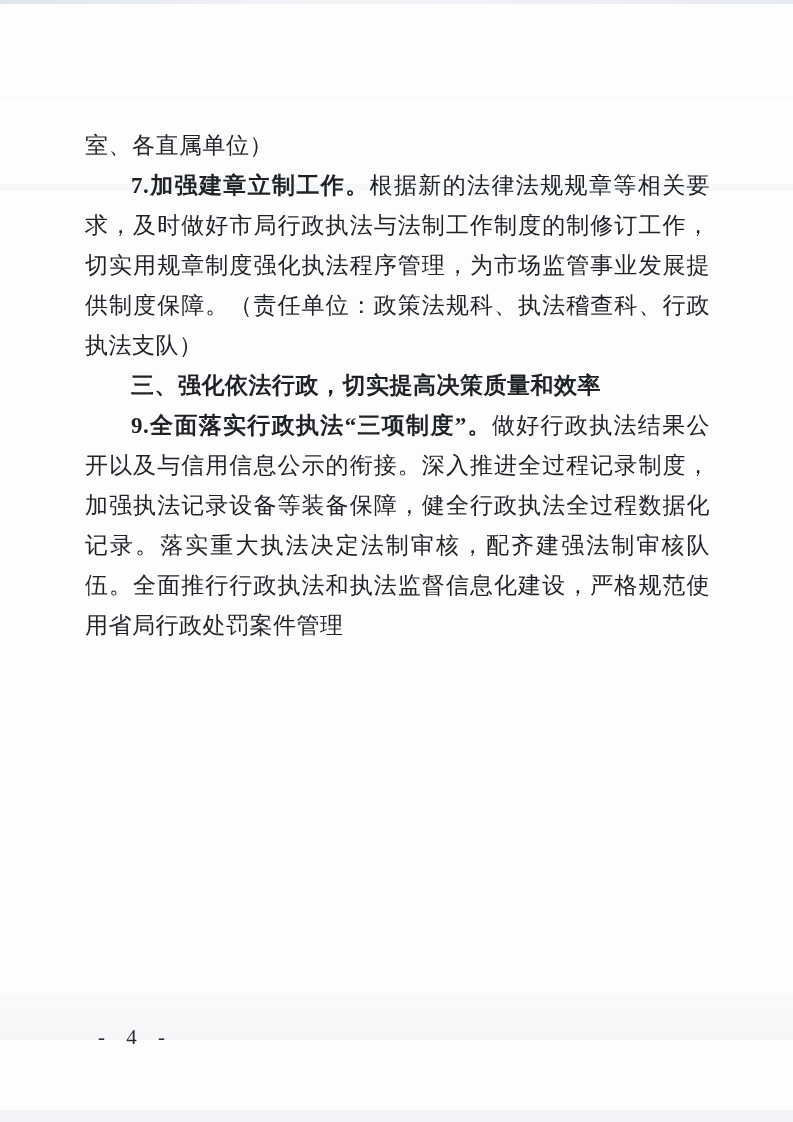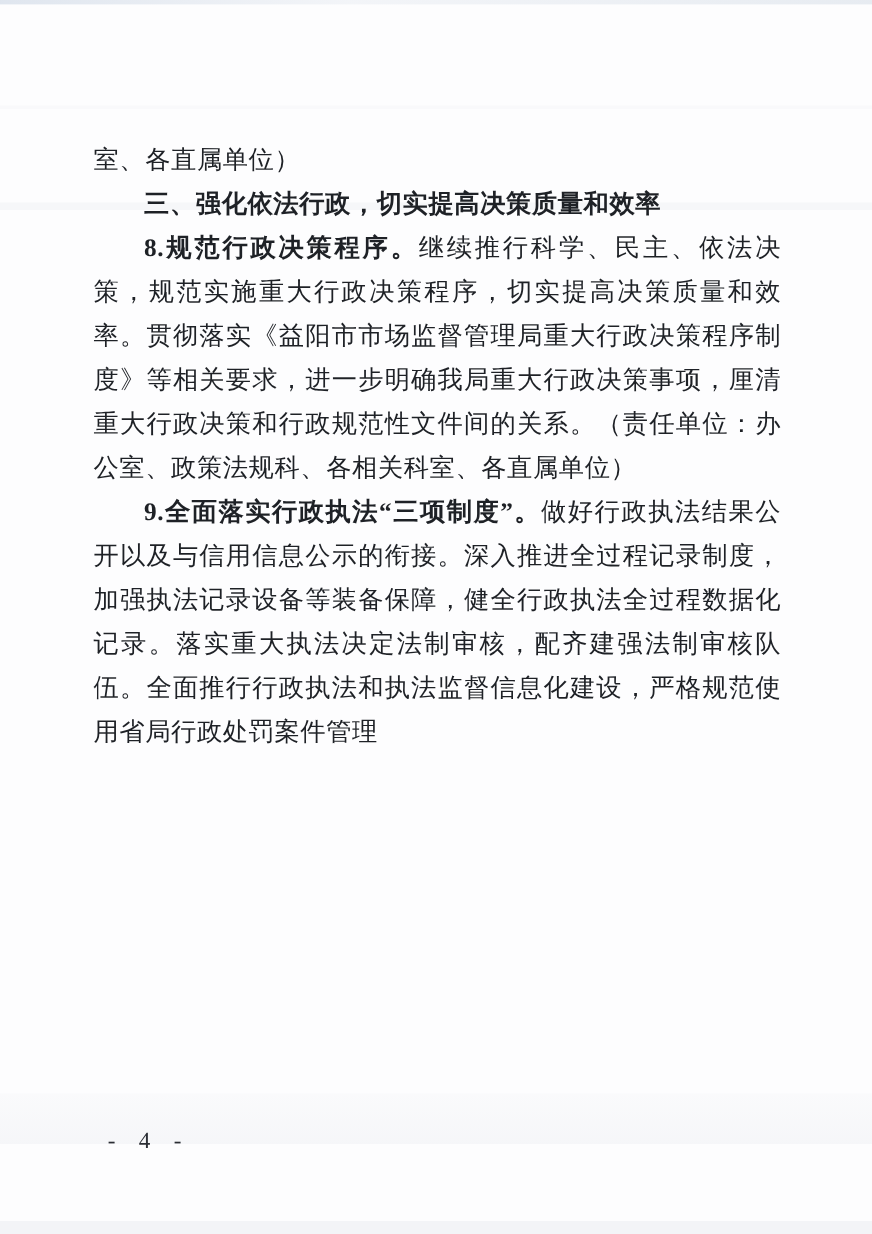--- a/index.html
+++ b/index.html
@@ -62,24 +62,24 @@
   <div class="scan-band b4"></div>
   <div class="scan-band b1"></div>
   <div class="scan-band b2"></div>
   <div class="scan-band b3"></div>
 
   <div class="page-content">
 
     <p class="continuation">室、各直属单位）</p>
 
 
+    <p><span class="lead">7.加强建章立制工作。</span><span>根据新的法律法规规章等相关要求，及时做好市局行政执法与法制工作制度的制修订工作，切实用规章制度强化执法程序管理，为市场监管事业发展提供制度保障。（责任单位：政策法规科、执法稽查科、行政执法支队）</span></p>
 
     <p class="section-heading">三、强化依法行政，切实提高决策质量和效率</p>
 
-    <p><span class="lead">8.规范行政决策程序。</span><span>继续推行科学、民主、依法决策，规范实施重大行政决策程序，切实提高决策质量和效率。贯彻落实《益阳市市场监督管理局重大行政决策程序制度》等相关要求，进一步明确我局重大行政决策事项，厘清重大行政决策和行政规范性文件间的关系。（责任单位：办公室、政策法规科、各相关科室、各直属单位）</span></p>
 
     <p><span class="lead">9.全面落实行政执法“三项制度”。</span><span>做好行政执法结果公开以及与信用信息公示的衔接。深入推进全过程记录制度，加强执法记录设备等装备保障，健全行政执法全过程数据化记录。落实重大执法决定法制审核，配齐建强法制审核队伍。全面推行行政执法和执法监督信息化建设，严格规范使用省局行政处罚案件管理</span></p>
 
   </div>
 
   <div class="page-number">- 4 -</div>
 
 </div>
 
 </body></html>

